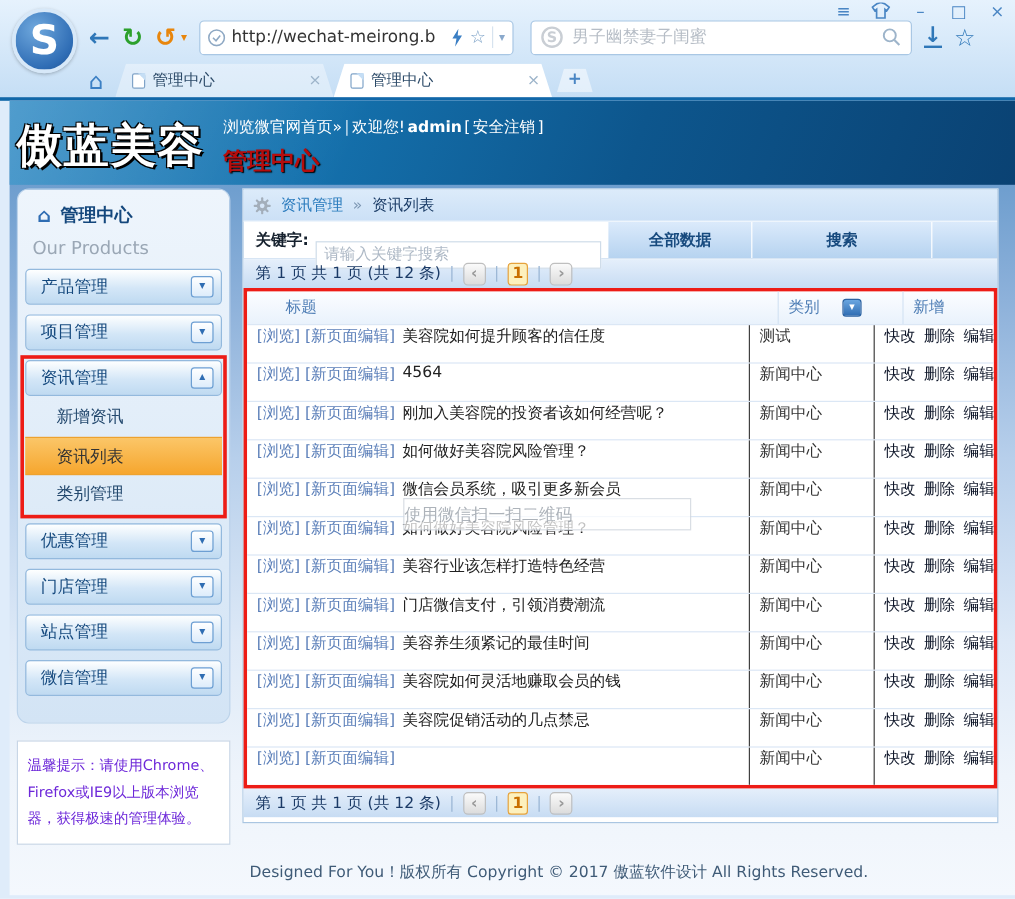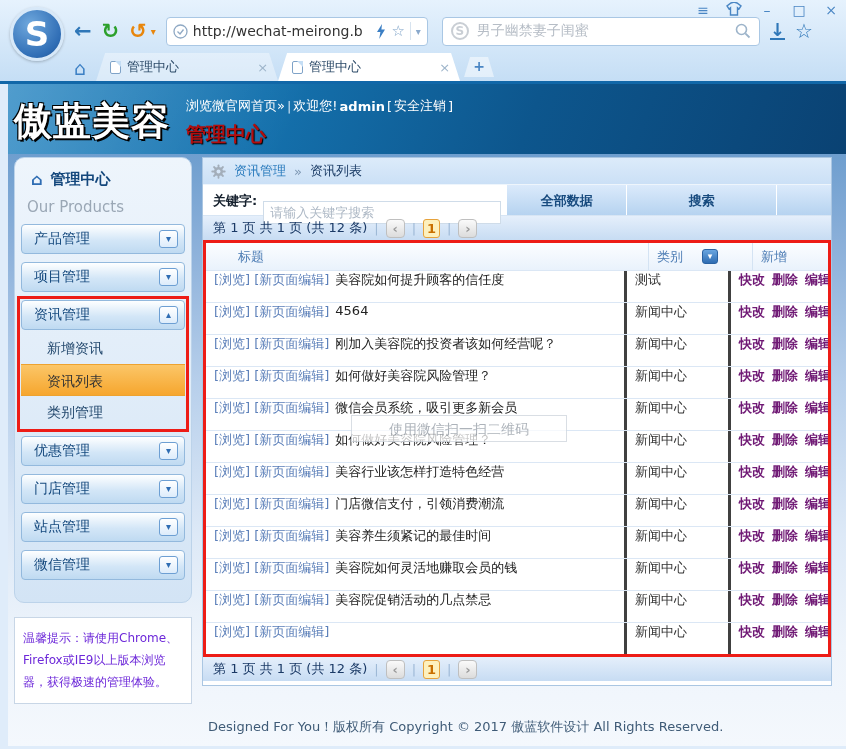--- a/index.html
+++ b/index.html
@@ -113,29 +113,29 @@
   .thead { display:grid; grid-template-columns:1fr 104px 100px; height:27px; align-items:center;
            background:linear-gradient(#fcfdff,#e9f2fc); color:#4c7cb4; font-size:13px; }
   .thead .th { padding:0 8px; height:100%; line-height:27px;margin-left:24px; }
   .thead .th + .th { border-left:1px solid #d4e3f3; }
   .th-cat { display:flex; align-items:center; justify-content:space-between; }
   .cat-dd { width:16px; height:15px; margin-right:2px; background:linear-gradient(#6aa6e0,#2f6db3);
             border:1px solid #2a62a2; border-radius:3px; color:#fff; font-size:9px; text-align:center; line-height:13px; }
   .trow { display:grid; grid-template-columns:1fr 104px 100px; height:32px; align-items:center; border-top:1px solid #dbe7f5;
           background:#fff; font-size:13px; }
   .cell { padding:0 8px; height:100%; display:flex; overflow:hidden; white-space:nowrap; }
-  .cell + .cell { border-left:3px solid #404040; }
+  .cell + .cell { border-left:1px solid #404040; }
   .plink { color:#5b7fb9; text-decoration:none; margin-right:4px; }
   .title-text { color:#222; margin-left:2px; }
   .cat-cell { color:#333; }
   .act-cell { gap:7px; }
-  .alink { color:#701a75; text-decoration:none;font-weight:bold; }
-  .scan-tip { position:absolute; left:145px; top:172px; width:216px; height:27px; background:rgba(255,255,255,.72);
+  .alink { color:#0f172a; text-decoration:none; }
+  .scan-tip { position:absolute; left:130px; top:172px; width:240px; height:27px; background:rgba(255,255,255,.72);
               border:1px solid rgba(170,182,196,.45); color:rgba(118,128,140,.6); font-size:14px;
-              text-align:center; line-height:26px; pointer-events:none; }
+              text-align:left; line-height:26px; pointer-events:none; }
 
   .footer { padding:14px 0 0 4px; color:#3f5b77; font-size:13px; }
 
   svg { display:block; }
 </style>
 </head>
 <body>
 
 <div class="screen">
 

